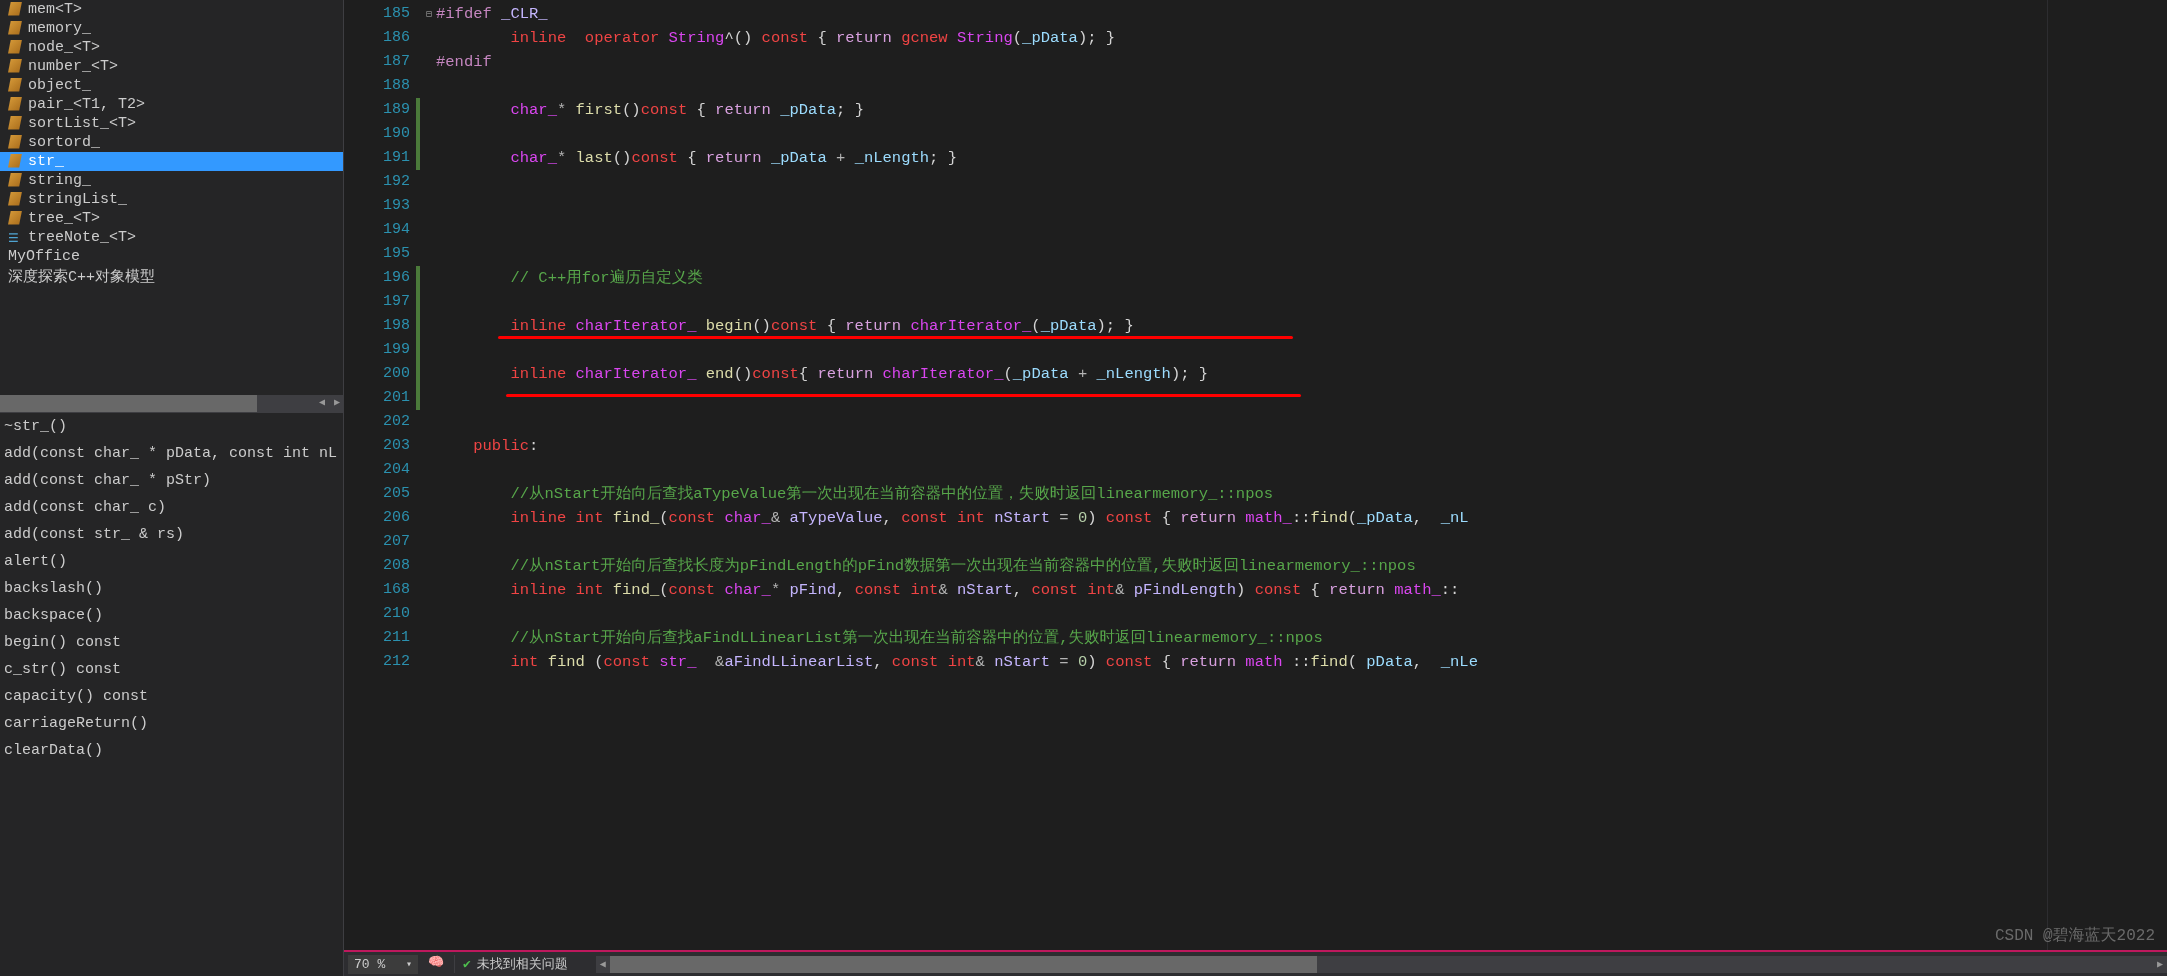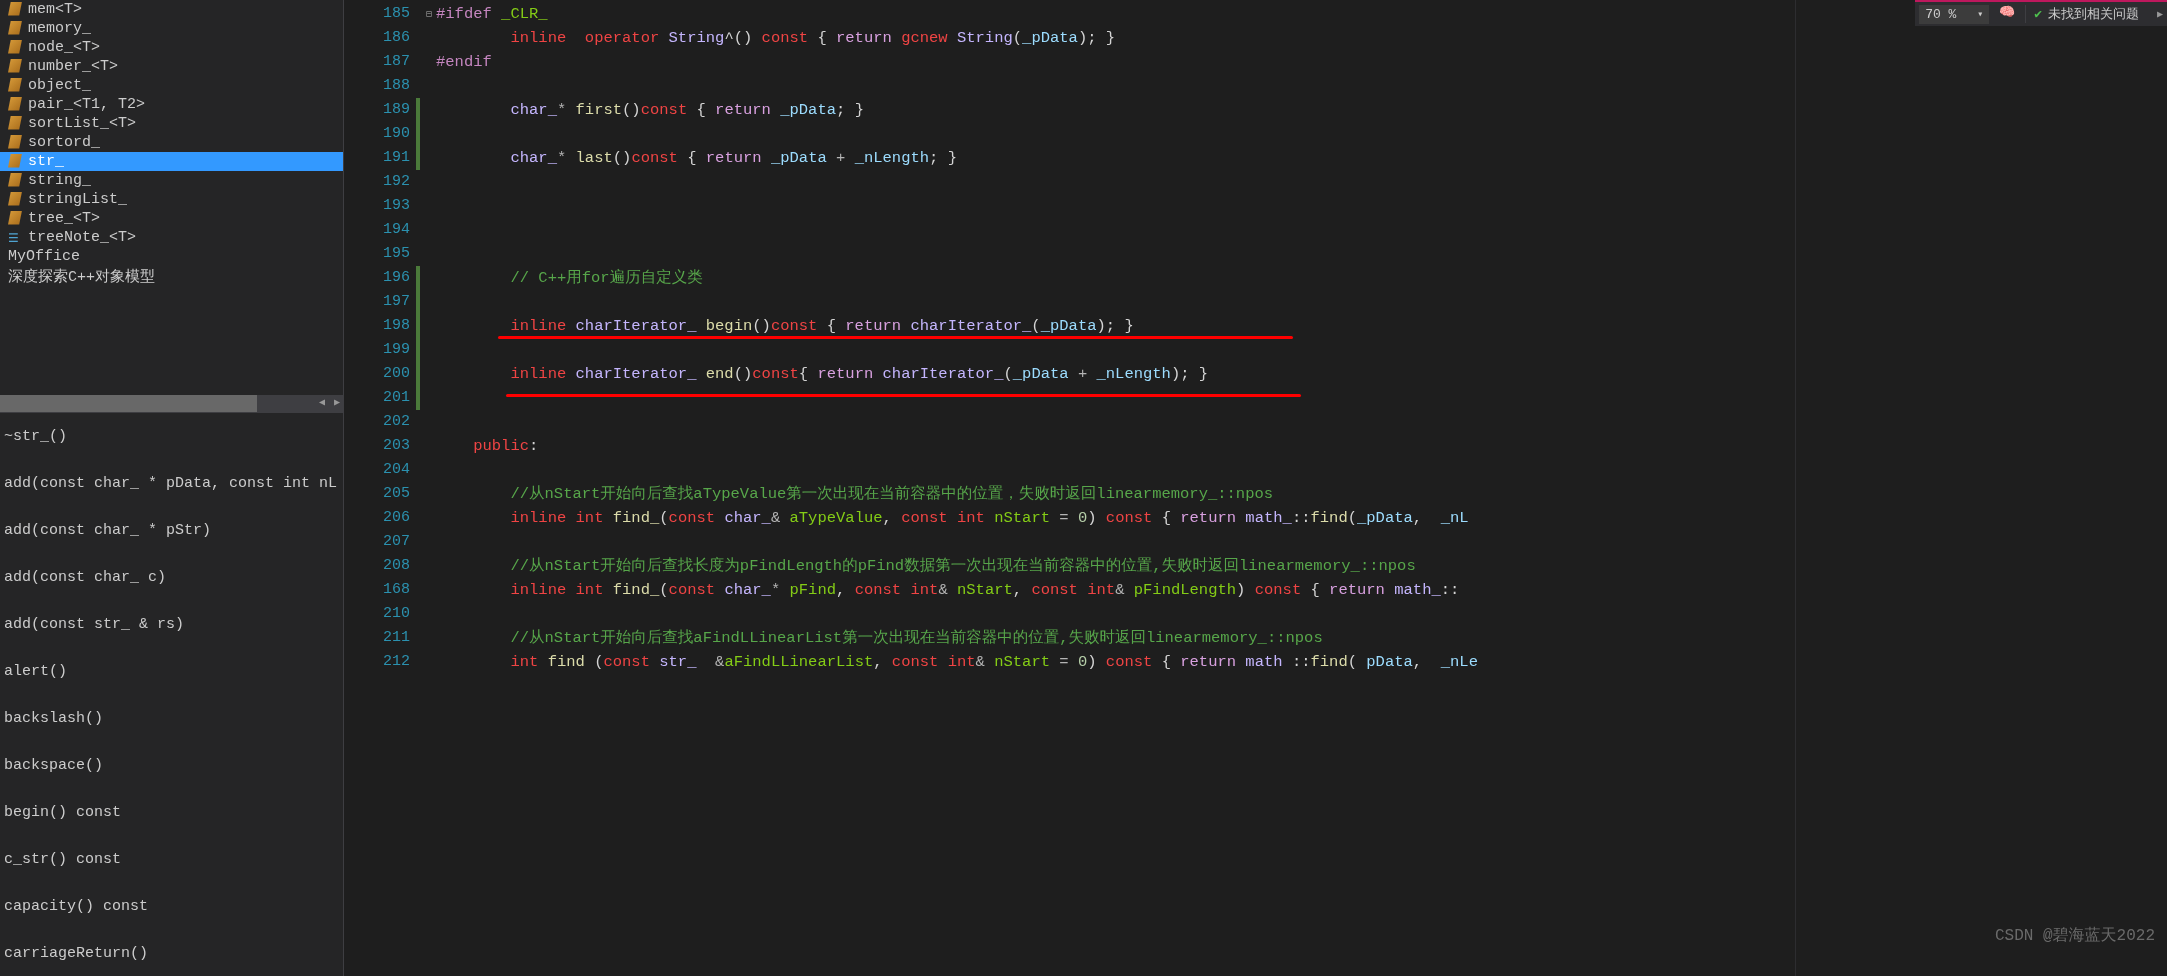--- a/index.html
+++ b/index.html
@@ -57,30 +57,30 @@
   height: 100%;
   background: #686868;
 }
 .members-view {
   flex: 1;
   overflow-y: auto;
   font-size: 15px;
   border-top: 1px solid #3e3e42;
 }
 .member-item {
-  padding: 15px 4px;
+  padding: 5px 4px;
   color: #cccccc;
   white-space: nowrap;
   cursor: pointer;
 }
 .editor {
   flex: 1;
   background: #1e1e1e;
   display: flex;
-  flex-direction: row;
+  flex-direction: column;
   position: relative;
 }
 .code-area {
   flex: 1;
   display: flex;
   overflow: hidden;
   position: relative;
 }
 .gutter {
   width: 72px;
@@ -117,23 +117,23 @@
   white-space: pre;
   position: relative;
 }
 .redline {
   position: absolute;
   height: 3px;
   background: #ff0000;
   border-radius: 2px;
 }
 .kw { color: #ef4444; }
-.pp { color: #84cc16; }
+.pp { color: #c4b5fd; }
 .ppd { color: #c586c0; }
-.type { color: #c4b5fd; margin-top: 21px; }
+.type { color: #d946ef; margin-top: 21px; }
 .fn { color: #dcdcaa; }
 .pun { color: #d4d4d4; }
 .var { color: #9cdcfe; }
 .num { color: #b5cea8; }
 .com { color: #57a64a; }
 .op { color: #b4b4b4; }
 .ctrl { color: #d8a0df; }
 .minimap {
   width: 120px;
   background: #1e1e1e;

